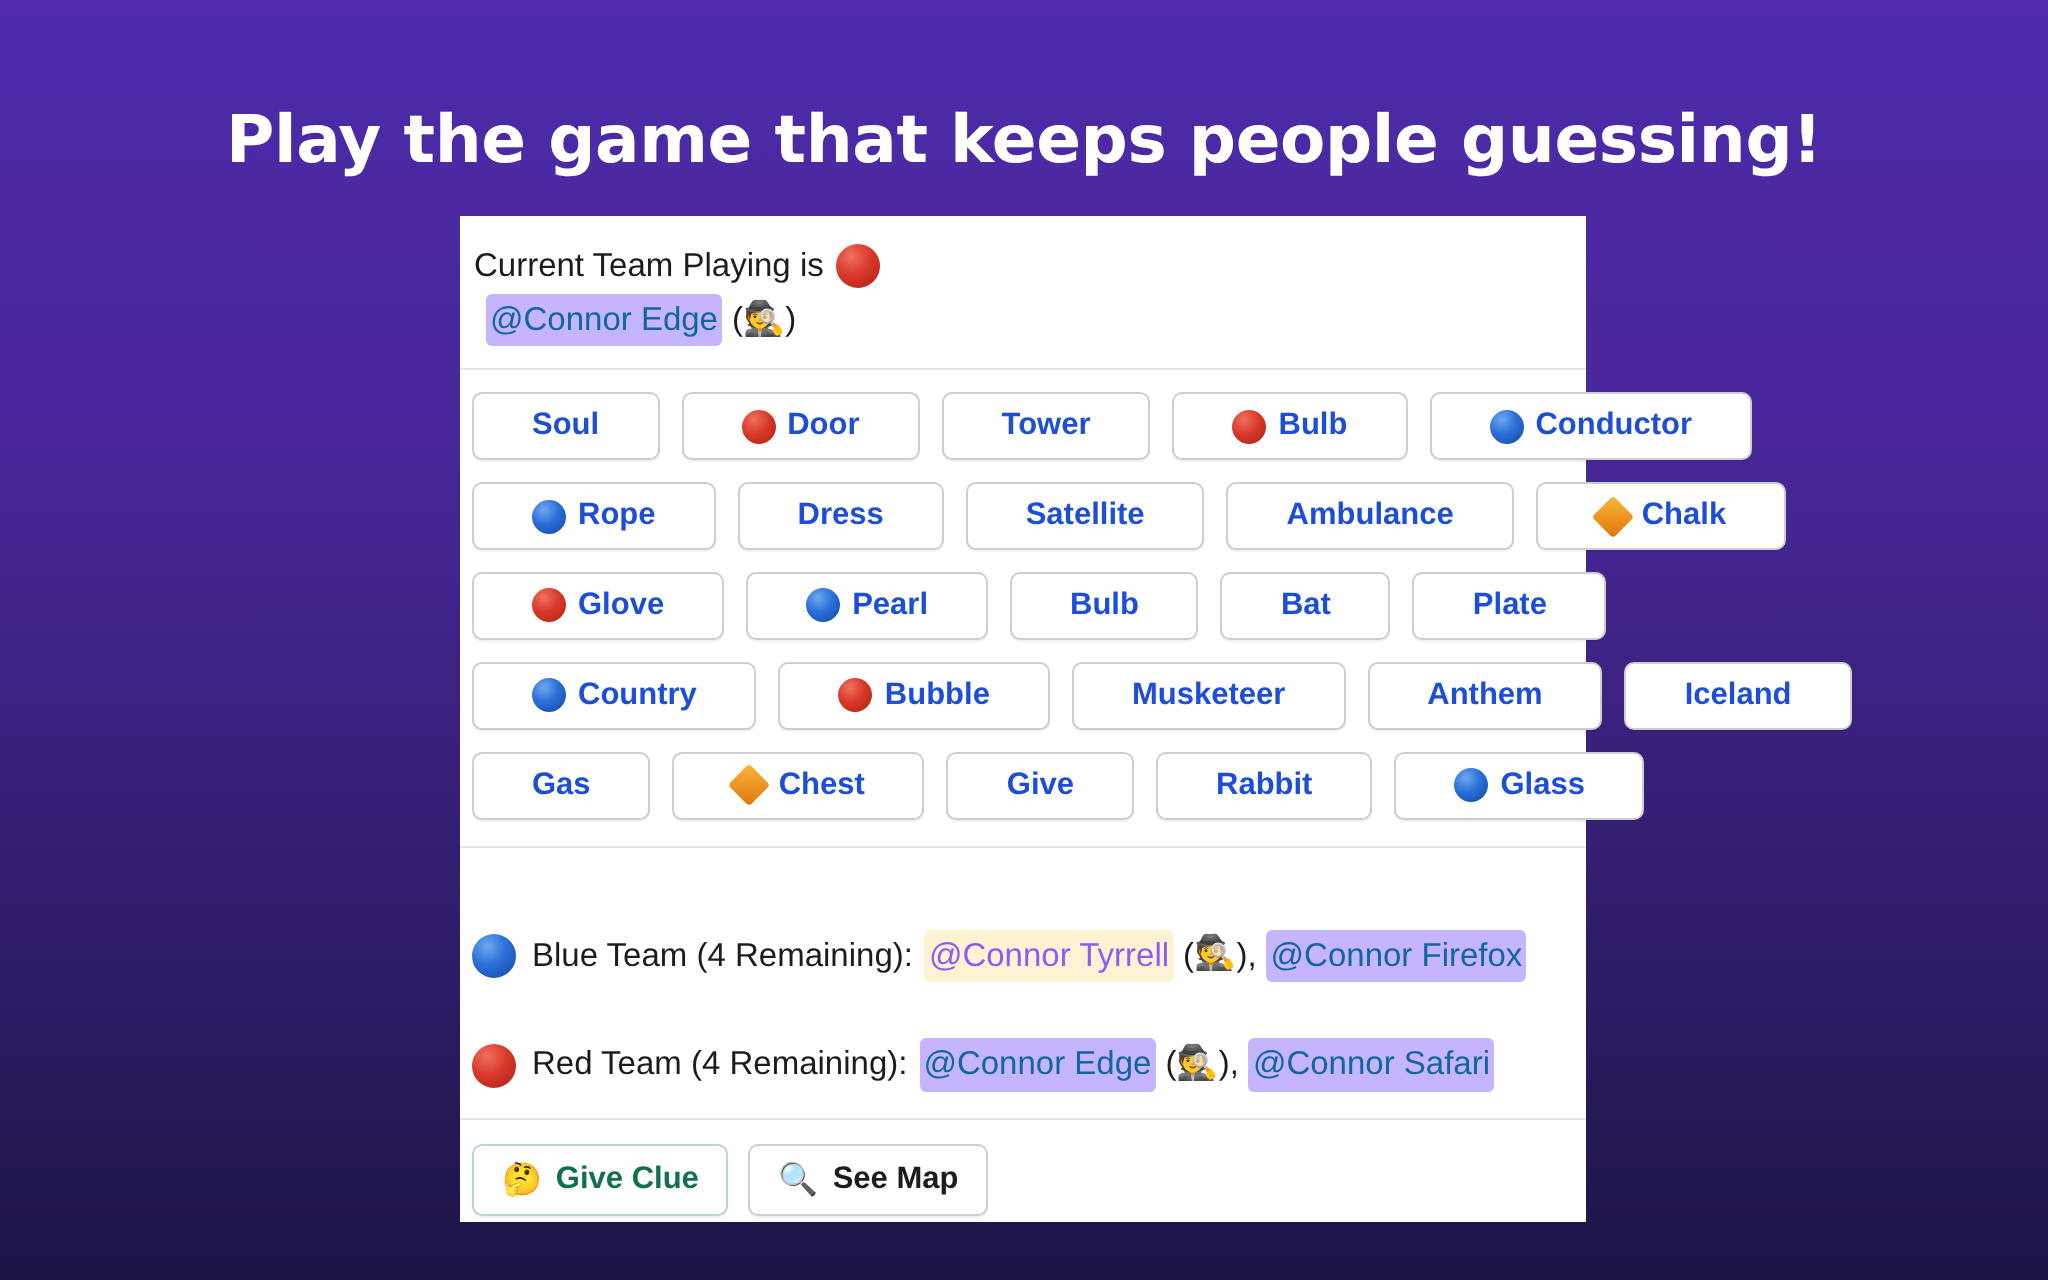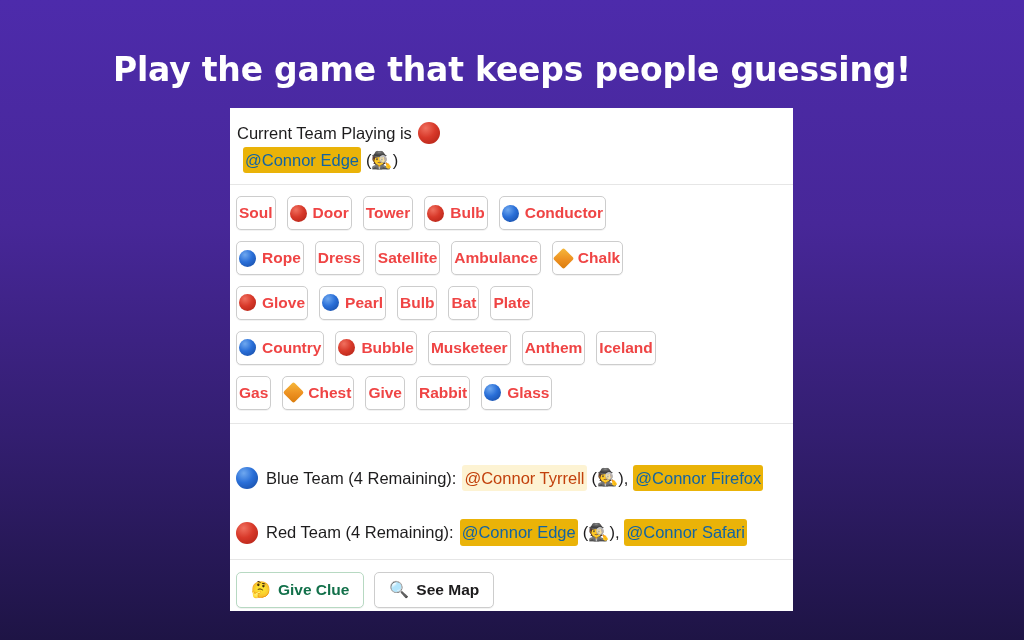--- a/index.html
+++ b/index.html
@@ -90,27 +90,27 @@
   .marker.red {
     background: radial-gradient(circle at 35% 28%, #f0705f 0%, #d8392a 45%, #ad1f13 100%);
   }
   .marker.blue {
     background: radial-gradient(circle at 35% 28%, #6fa8ef 0%, #2a6fd8 45%, #14479e 100%);
   }
   .marker.big { width: 22px; height: 22px; }
 
   .mention {
     color: #1264a3;
-    background: #eab308;
+    background: #c4b5fd;
     border-radius: 3px;
     padding: 0 2px;
   }
   .mention.self {
     background: #fdf3d3;
-    color: #c2410c;
+    color: #8b5cf6;
   }
 
   
   .grid {
     padding: 11px 6px 13px 6px;
     border-bottom: 1px solid #e6e6e6;
     flex: none;
   }
   .grid-row {
     display: flex;
@@ -119,24 +119,24 @@
   }
   .grid-row:last-child { margin-bottom: 0; }
 
   .chip {
     display: inline-flex;
     align-items: center;
     gap: 6px;
     background: #ffffff;
     border: 1px solid #cdcdcd;
     border-radius: 5px;
-    padding: 7px 2px;
+    padding: 7px 29px;
     font-size: 15.5px;
     font-weight: bold;
-    color: #ef4444;
+    color: #1d4ed8;
     line-height: 1.15;
     box-shadow: 0 1px 0 rgba(0,0,0,0.05);
     white-space: nowrap;
   }
   .chip .marker { width: 17px; height: 17px; vertical-align: middle; }
 
   .diamond {
     display: inline-block;
     width: 15px;
     height: 15px;

